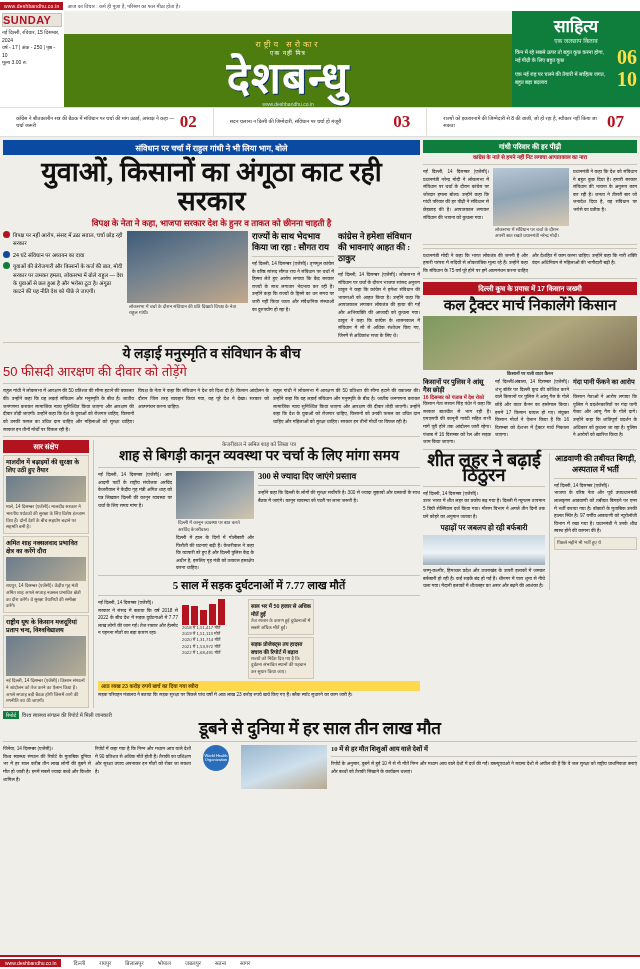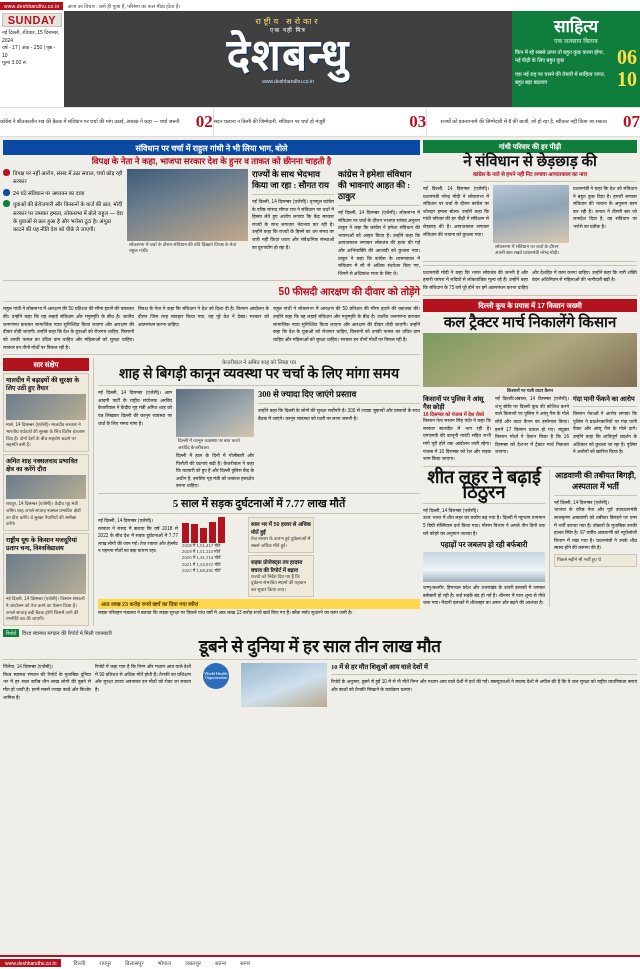--- a/index.html
+++ b/index.html
@@ -13,45 +13,45 @@
   .page { position:relative; width:640px; height:969px; background:#efeee9; }
 
   
   .topstrip { display:flex; align-items:center; height:11px; background:#fff; }
   .topstrip .url { background:#b3121f; color:#fff; font-size:5px; padding:1px 4px; letter-spacing:.2px;}
   .topstrip .tline { flex:1; font-size:5px; color:#444; padding-left:4px; }
 
   
   .masthead { display:flex; height:96px; }
   .mh-left { width:64px; background:#fff; padding:2px; }
-  .sunday-badge { background:#e7e4dd; border:1px solid #c6c1b5; text-align:center; }
+  .sunday-badge { background:#e7e4dd; border:1px solid #c6c1b5; }
   .sunday-badge .sun { color:#b3121f; font-weight:bold; font-size:11px; letter-spacing:.5px; }
   .mh-left .meta { font-size:5px; line-height:1.5; color:#222; margin-top:2px; }
-  .mh-center { flex:1; background:#404040; position:relative; text-align:center; color:#fff; }
+  .mh-center { flex:1; background:#4d7c0f; position:relative; text-align:center; color:#fff;margin-top:23px; }
   .ribbon { font-size:8px; color:#ffdf6e; letter-spacing:3px; padding-top:4px; }
   .title-top { font-size:6px; color:#fff; letter-spacing:1px; }
   .bigtitle {
     font-family:"Liberation Serif", serif;
     font-weight:bold; font-size:44px; line-height:44px;
     letter-spacing:1px; color:#fff;
     text-shadow:1px 1px 0 #062f68;
   }
   .mh-center .siteurl { font-size:5px; color:#cfe0f7; }
   .mh-right { width:128px; background:#0f7d3c; color:#fff; padding:3px; }
   .sahitya { text-align:center; }
   .sahitya .h { font-family:"Liberation Serif",serif; font-size:17px; font-weight:bold; color:#fff; }
   .sahitya .s { font-size:6px; color:#d8f3df; }
   .pbox { display:flex; align-items:center; justify-content:space-between; margin-top:2px; }
   .pbox .txt { font-size:5.2px; line-height:1.5; width:94px; }
   .pnum { color:#fde047; font-family:"Liberation Serif",serif; font-size:20px; font-weight:bold; line-height:20px;}
 
   
   .promo { display:flex; height:30px; background:#fff; border-top:1px solid #ddd; border-bottom:1px solid #ddd;}
-  .promo .cell { flex:1; display:flex; align-items:center; gap:3px; padding:2px 0; border-right:1px solid #e1ded6; }
-  .promo .cell:last-child { border-right:none;text-align:center; }
+  .promo .cell { flex:1; display:flex; align-items:center; gap:3px; padding:2px 16px; border-right:1px solid #e1ded6; }
+  .promo .cell:last-child { border-right:none; }
   .promo .ptxt { font-size:5px; line-height:1.5; color:#222; flex:1; }
   .promo .pg { color:#b3121f; font-family:"Liberation Serif",serif; font-size:17px; font-weight:bold; }
 
   
   .cols { display:flex; gap:3px; padding:3px; }
   .colL { width:417px; }
   .colR { width:214px; }
 
   .bluebar { background:#0b4aa2; color:#fff; font-size:8px; text-align:center; padding:2px 4px; font-weight:bold;}
   .redbar  { background:#b3121f; color:#fff; font-size:7px; text-align:center; padding:2px 4px; font-weight:bold;}
@@ -163,20 +163,21 @@
       <div class="ptxt">राज्यों को इकरारनामे की जिम्मेदारी से 8 की बाजी, जो हो रहा है, स्वीकार नहीं किया जा सकता</div>
       <div class="pg">07</div>
     </div>
   </div>
 
   <div class="cols">
 
     <div class="colL">
 
       <div class="bluebar">संविधान पर चर्चा में राहुल गांधी ने भी लिया भाग, बोले</div>
+      <div class="headline-xl">युवाओं, किसानों का अंगूठा काट रही सरकार</div>
       <div class="subhead">विपक्ष के नेता ने कहा, भाजपा सरकार देश के हुनर व ताकत को छीनना चाहती है</div>
 
       <div class="row">
         <div class="bullets">
           <div class="bullet">
             <span class="dot"></span>
             <span>विपक्ष पर नहीं आरोप, संसद में उठा सवाल, चर्चा छोड़ रही सरकार</span>
           </div>
           <div class="bullet blue">
             <span class="dot"></span>
@@ -197,21 +198,22 @@
           <div class="body-col">नई दिल्ली, 14 दिसम्बर (एजेंसी)। तृणमूल कांग्रेस के वरिष्ठ सांसद सौगत राय ने संविधान पर चर्चा में हिस्सा लेते हुए आरोप लगाया कि केंद्र सरकार राज्यों के साथ लगातार भेदभाव कर रही है। उन्होंने कहा कि राज्यों के हिस्से का धन समय पर जारी नहीं किया जाता और संवैधानिक संस्थाओं का दुरुपयोग हो रहा है।</div>
         </div>
         <div style="width:82px">
           <div class="boxhead">कांग्रेस ने हमेशा संविधान की भावनाएं आहत की : ठाकुर</div>
           <div class="hr"></div>
           <div class="body-col">नई दिल्ली, 14 दिसम्बर (एजेंसी)। लोकसभा में संविधान पर चर्चा के दौरान भाजपा सांसद अनुराग ठाकुर ने कहा कि कांग्रेस ने हमेशा संविधान की भावनाओं को आहत किया है। उन्होंने कहा कि आपातकाल लगाकर लोकतंत्र की हत्या की गई और अभिव्यक्ति की आजादी को कुचला गया। ठाकुर ने कहा कि कांग्रेस के शासनकाल में संविधान में सौ से अधिक संशोधन किए गए, जिनमें से अधिकांश सत्ता के लिए थे।</div>
         </div>
       </div>
 
       <div class="hr"></div>
-      <div style="font-size:10px;text-align:right;font-weight:bold;color:#b3121f">50 फीसदी आरक्षण की दीवार को तोड़ेंगे</div>
+      <div class="hl-mid">ये लड़ाई मनुस्मृति व संविधान के बीच</div>
+      <div style="font-size:13px;text-align:left;font-weight:normal;color:#b3121f">50 फीसदी आरक्षण की दीवार को तोड़ेंगे</div>
       <div class="hr"></div>
       <div class="row">
         <div class="body-col" style="width:131px">राहुल गांधी ने लोकसभा में आरक्षण की 50 प्रतिशत की सीमा हटाने की वकालत की। उन्होंने कहा कि यह लड़ाई संविधान और मनुस्मृति के बीच है। जातीय जनगणना कराकर सामाजिक न्याय सुनिश्चित किया जाएगा और आरक्षण की दीवार तोड़ी जाएगी। उन्होंने कहा कि देश के युवाओं को रोजगार चाहिए, किसानों को उनकी फसल का उचित दाम चाहिए और महिलाओं को सुरक्षा चाहिए। सरकार इन तीनों मोर्चों पर विफल रही है।</div>
         <div class="body-col" style="width:131px">विपक्ष के नेता ने कहा कि संविधान ने देश को दिशा दी है। किसान आंदोलन के दौरान जिस तरह व्यवहार किया गया, वह पूरे देश ने देखा। सरकार को आत्ममंथन करना चाहिए।</div>
         <div class="body-col" style="flex:1">राहुल गांधी ने लोकसभा में आरक्षण की 50 प्रतिशत की सीमा हटाने की वकालत की। उन्होंने कहा कि यह लड़ाई संविधान और मनुस्मृति के बीच है। जातीय जनगणना कराकर सामाजिक न्याय सुनिश्चित किया जाएगा और आरक्षण की दीवार तोड़ी जाएगी। उन्होंने कहा कि देश के युवाओं को रोजगार चाहिए, किसानों को उनकी फसल का उचित दाम चाहिए और महिलाओं को सुरक्षा चाहिए। सरकार इन तीनों मोर्चों पर विफल रही है।</div>
       </div>
 
       <div class="hr"></div>
 
       <div class="row">
@@ -297,21 +299,20 @@
               <div class="body-col">सड़क परिवहन मंत्रालय ने बताया कि सड़क सुरक्षा पर पिछले पांच वर्षों में आठ लाख 23 करोड़ रुपये खर्च किए गए हैं। ब्लैक स्पॉट सुधारने का काम जारी है।</div>
             </div>
           </div>
         </div>
       </div>
     </div>
 
     <div class="colR">
 
       <div class="greenbar">गांधी परिवार की हर पीढ़ी</div>
-      <div class="hl-mid" style="font-size:15px;line-height:17px">ने संविधान से छेड़छाड़ की</div>
       <div style="font-size:5.4px;text-align:center;color:#b3121f;font-weight:bold">कांग्रेस के नाते से हमने नहीं निट लगाया आपातकाल का नारा</div>
       <div class="hr"></div>
       <div class="row">
         <div style="width:66px">
           <div class="body-col">नई दिल्ली, 14 दिसम्बर (एजेंसी)। प्रधानमंत्री नरेन्द्र मोदी ने लोकसभा में संविधान पर चर्चा के दौरान कांग्रेस पर जोरदार हमला बोला। उन्होंने कहा कि गांधी परिवार की हर पीढ़ी ने संविधान से छेड़छाड़ की है। आपातकाल लगाकर संविधान की भावना को कुचला गया।</div>
         </div>
         <div style="width:76px">
           <div class="photo modi" style="height:58px"></div>
           <div class="cap">लोकसभा में संविधान पर चर्चा के दौरान अपनी बात रखते प्रधानमंत्री नरेन्द्र मोदी।</div>
         </div>

